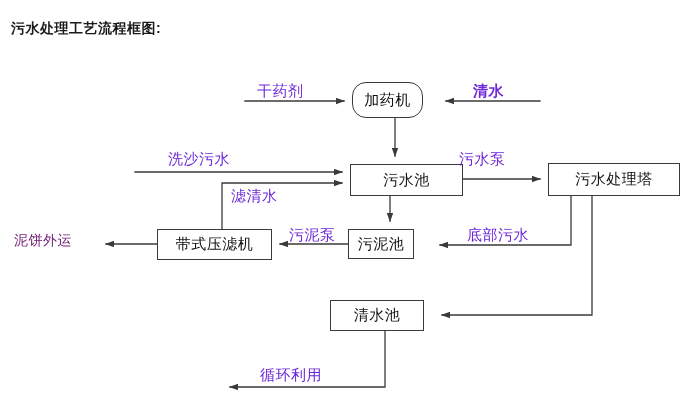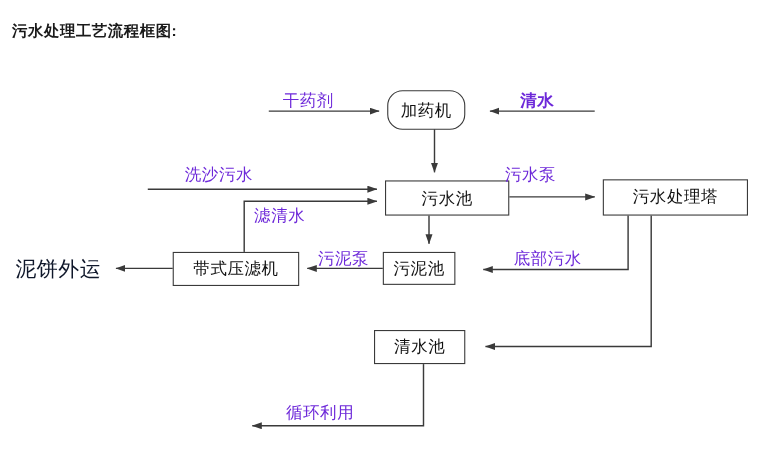--- a/index.html
+++ b/index.html
@@ -50,22 +50,22 @@
   .edge-label {
     position: absolute;
     font-size: 15px;
     color: #6d28d9;
     white-space: nowrap;
     letter-spacing: 0.5px;
     background: transparent;
   }
   .term-label {
     position: absolute;
-    font-size: 19px;
-    color: #0f172a;
+    font-size: 14px;
+    color: #701a75;
     white-space: nowrap;
     letter-spacing: 0.5px;
   }
 </style>
 </head>
 <body>
 
 <div id="canvas">
 
   <div class="title">污水处理工艺流程框图:</div>
@@ -117,21 +117,21 @@
   </div>
 
   <div class="node" style="left:157px; top:229px; width:115px; height:31px;">
     <span>带式压滤机</span>
   </div>
 
   <div class="node" style="left:348px; top:229px; width:66px; height:30px;">
     <span>污泥池</span>
   </div>
 
-  <div class="node" style="left:340px; top:300px; width:83px; height:31px;text-align:right;">
+  <div class="node" style="left:330px; top:300px; width:94px; height:31px;text-align:right;">
     <span>清水池</span>
   </div>
 
   <div class="edge-label" style="left:257px; top:82px;">干药剂</div>
 
   <div class="edge-label" style="left:473px; top:82px;font-weight:bold;">清水</div>
 
   <div class="edge-label" style="left:168px; top:150px;">洗沙污水</div>
 
   <div class="edge-label" style="left:459px; top:150px;">污水泵</div>

